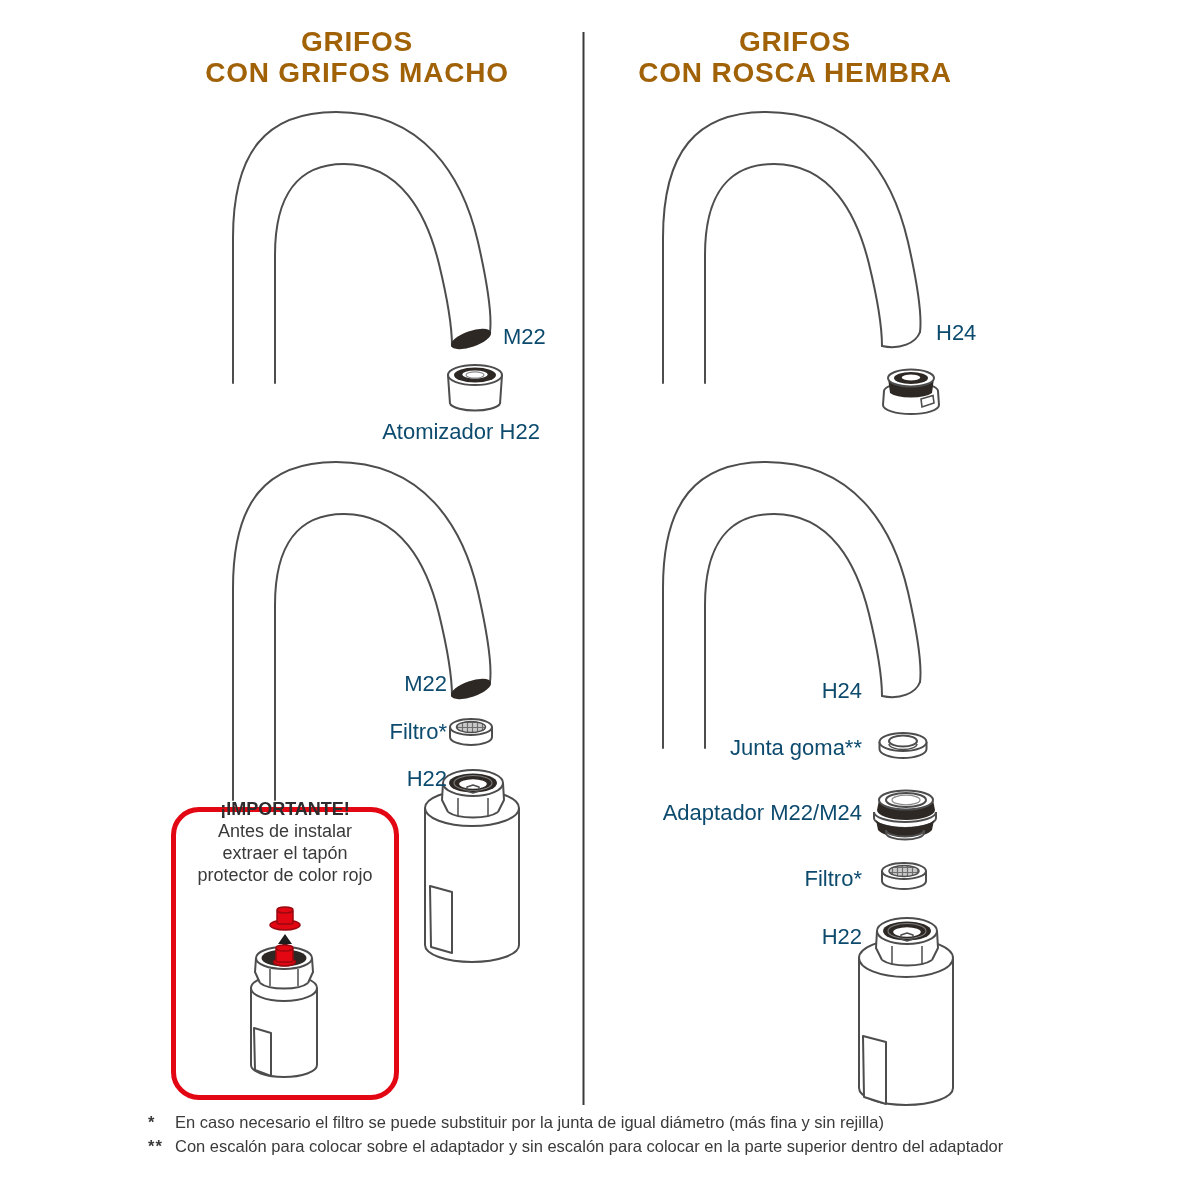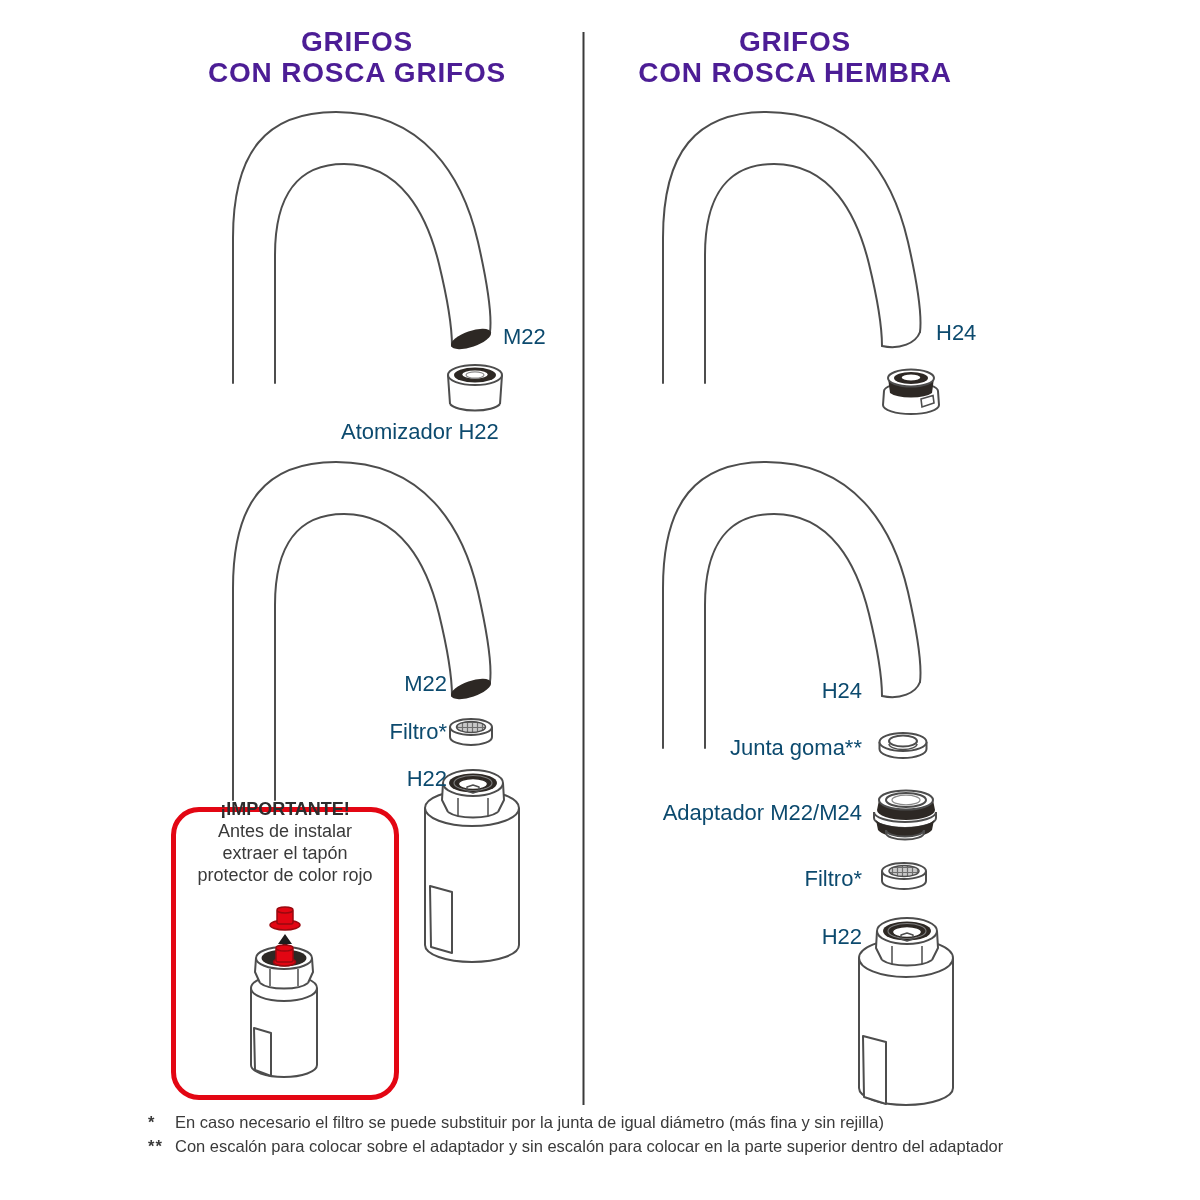--- a/index.html
+++ b/index.html
@@ -2,22 +2,22 @@
 <html><head>
 <meta charset="utf-8">
 <style>
   html,body{margin:0;padding:0;background:#ffffff;}
   .page{position:relative;width:1200px;height:1200px;background:#fff;overflow:hidden;
         font-family:"Liberation Sans", sans-serif;color:#3a3a3a;}
   svg.art{position:absolute;left:0;top:0;}
   .lbl{position:absolute;font-size:22px;line-height:26px;color:#0c4a6e;white-space:nowrap;}
   .lbl.ralign{text-align:right;}
   .col-title{position:absolute;top:26px;width:400px;text-align:center;
-             font-size:28px;line-height:31px;font-weight:bold;color:#4c1d95;letter-spacing:.8px;}
-  .center-lbl{position:absolute;width:240px;}
+             font-size:28px;line-height:31px;font-weight:bold;color:#a16207;letter-spacing:.8px;}
+  .center-lbl{position:absolute;width:240px;text-align:center;}
   .imp-box{position:absolute;left:171px;top:807px;width:228px;height:293px;
            border:5px solid #e30613;border-radius:28px;box-sizing:border-box;background:transparent;}
   .imp-text{position:absolute;left:166px;top:798px;width:238px;text-align:center;
             font-size:18px;line-height:22px;color:#3a3a3a;}
   .imp-title{font-weight:bold;color:#2c2c2c;}
   .footnotes{position:absolute;left:148px;top:1110px;width:990px;font-size:16.5px;line-height:24px;color:#3a3a3a;}
   .fn-row{position:relative;padding-left:27px;}
   .fn-marker{position:absolute;left:0;top:0;font-weight:bold;letter-spacing:1px;}
 </style>
 </head>
@@ -165,21 +165,21 @@
         <rect x="276" y="948" width="17" height="14" rx="2"></rect>
         <ellipse cx="284.5" cy="948" rx="8.5" ry="3"></ellipse>
       </g>
     </g>
   </svg>
 
   <div class="imp-box"></div>
 
   <div class="col-title" style="left:157px;">
     <div>GRIFOS</div>
-    <div>CON ROSCA GRIFOS</div>
+    <div>CON GRIFOS MACHO</div>
   </div>
   <div class="col-title" style="left:595px;">
     <div>GRIFOS</div>
     <div>CON ROSCA HEMBRA</div>
   </div>
 
   <div class="lbl" style="left:503px;top:324px;">M22</div>
   <div class="lbl center-lbl" style="left:341px;top:419px;">Atomizador H22</div>
   <div class="lbl ralign" style="right:753px;top:671px;">M22</div>
   <div class="lbl ralign" style="right:753px;top:719px;">Filtro*</div>

